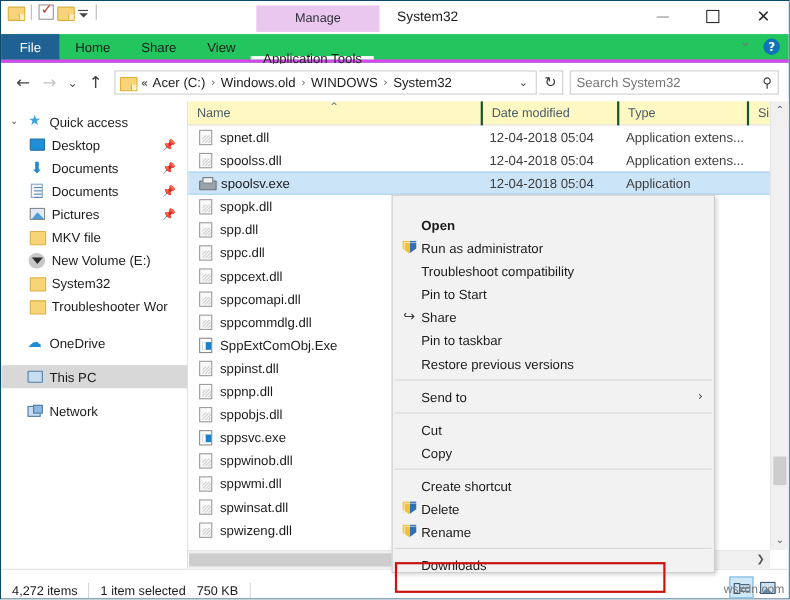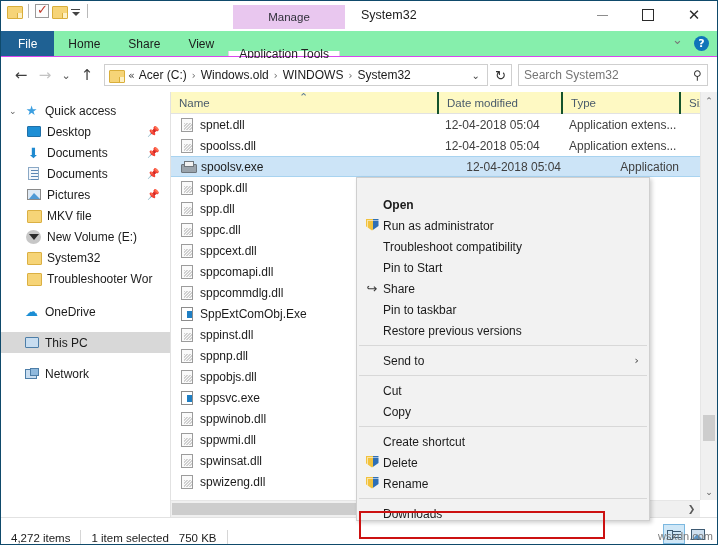--- a/index.html
+++ b/index.html
@@ -71,22 +71,22 @@
   .manage-group {
     position: absolute; left: 232px; top: 4px; width: 112px; height: 24px;
     background: #e9c7ef;
     display: flex; align-items: center; justify-content: center;
   }
   .manage-group span { font-size: 11.5px; color: #30303a; }
 
   
   .tabstrip {
     position: absolute; left: 0; top: 30px; width: 716px; height: 26px;
-    background: #86efac;
-    border-bottom: 1px solid #d946ef;
+    background: #22c55e;
+    border-bottom: 3px solid #d946ef;
     display: flex; align-items: stretch;
   }
   .tab {
     display: flex; align-items: center; padding: 0 14px;
     font-size: 12px; color: #1b1b1b;
   }
   .tab.file { background: #1f6193; color: #ffffff; padding: 0 17px; }
   .tab.apptools {
     background: #ffffff; color: #222; border-left: 1px solid #e3cfe8; border-right: 1px solid #e3cfe8;
     padding: 0 10px; position: relative; margin-top: 20px;
@@ -201,21 +201,21 @@
   .col.size { width: 32px; }
   .sort-caret {
     position: absolute; left: 128px; top: -5px; font-size: 11px; color: #5a7a96;
     font-family: "DejaVu Sans", sans-serif;
   }
   .rows { position: absolute; left: 0; top: 22px; right: 17px; bottom: 17px; overflow: hidden; }
   .row {
     height: 21px; display: flex; align-items: center; font-size: 12px; color: #1b1b1b;
     white-space: nowrap;
   }
-  .row.sel { background: #cce4f7; border-top: 1px solid #a8d3f0; border-bottom: 1px solid #a8d3f0; height: 21px; text-align: right; }
+  .row.sel { background: #cce4f7; border-top: 1px solid #a8d3f0; border-bottom: 1px solid #a8d3f0; height: 21px; }
   .cell.name { width: 266px; display: flex; align-items: center; padding-left: 10px; }
   .cell.date { width: 124px; padding-left: 8px; color: #404040; }
   .cell.type { width: 118px; padding-left: 8px; color: #404040; overflow: hidden; }
   .ico-dll {
     width: 12px; height: 14px; background: #fafafa; border: 1px solid #9c9c9c; position: relative; margin-right: 7px; flex: none;
   }
   .ico-dll::after {
     content: ""; position: absolute; left: 2px; top: 4px; width: 8px; height: 7px;
     background: linear-gradient(135deg, #c8c8c8 25%, transparent 25%, transparent 50%, #c8c8c8 50%, #c8c8c8 75%, transparent 75%);
     background-size: 3px 3px; opacity: .85;

